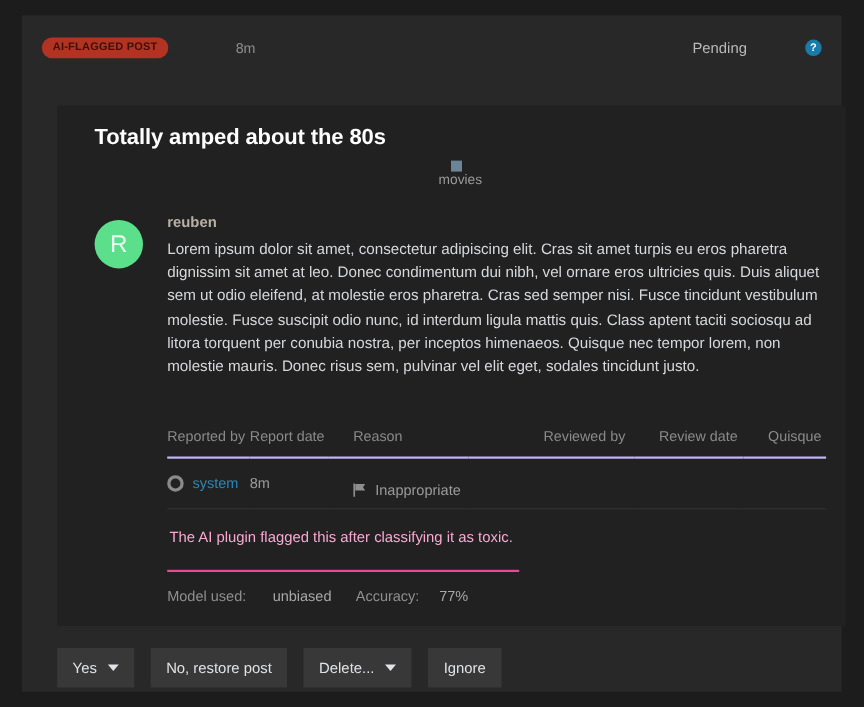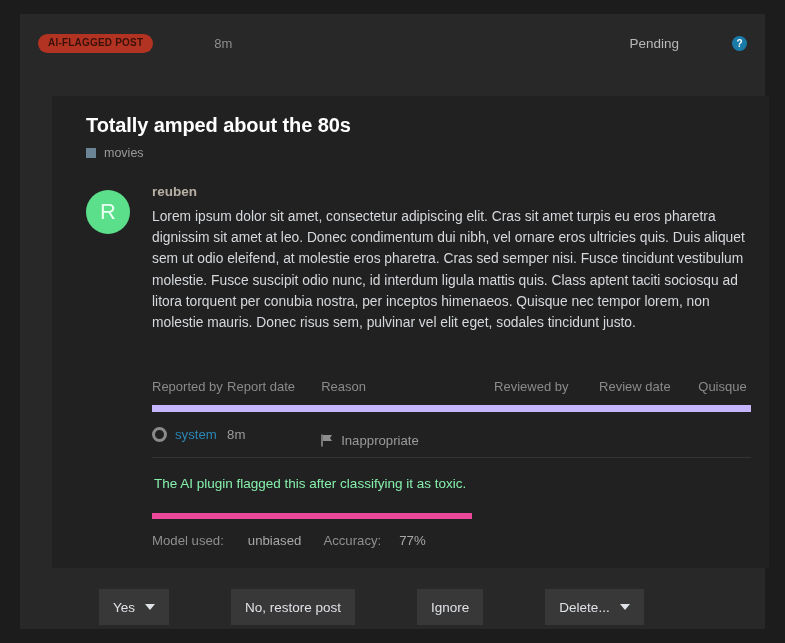--- a/index.html
+++ b/index.html
@@ -91,20 +91,21 @@
     font-size: 20px;
     font-weight: bold;
     margin: 2px 0 0 16px;
     letter-spacing: -0.1px;
   }
 
   .category-row {
     display: flex;
     align-items: center;
     margin: 9px 0 0 16px;
+    flex-direction: column;
   }
   .category-swatch {
     width: 10px;
     height: 10px;
     background: #6b8496;
     display: inline-block;
     margin-right: 8px;
   }
   .category-label {
     color: #9a9a9a;
@@ -159,21 +160,21 @@
     color: #8a8a8a;
     font-size: 13px;
     font-weight: normal;
     text-align: left;
     padding: 0 0 11px 0;
     white-space: nowrap;
   }
   .report-table th.pad-left { padding-left: 68px; margin-top: 32px; }
   .report-table th.col-gap  { padding-left: 22px; }
   .report-table td {
-    border-top: 7px solid #c4b5fd;
+    border-top: 2px solid #c4b5fd;
     border-bottom: 1px solid #343434;
     padding: 9px 0;
     font-size: 13.2px;
     color: #9a9a9a;
     vertical-align: middle;
     white-space: nowrap;
   }
   .reporter-cell { display: flex; align-items: center; }
   .sys-avatar {
     width: 15px;
@@ -185,28 +186,28 @@
     flex: 0 0 auto;
   }
   .reporter-link {
     color: #2b87b5;
     font-size: 13.2px;
   }
   .reason-cell { display: flex; align-items: center; padding-left: 22px; margin-top: 12px; }
   .flag-icon { margin-right: 8px; display: inline-flex; }
 
   .flag-note {
-    color: #86efac;
+    color: #f9a8d4;
     font-size: 13.5px;
     margin: 18px 0 0 2px;
   }
 
   .model-block {
     margin: 22px 0 0 0;
-    border-top: 6px solid #ec4899;
+    border-top: 2px solid #ec4899;
     width: 320px;
     padding-top: 14px;
     display: flex;
     align-items: baseline;
   }
   .model-key {
     color: #8f8f8f;
     font-size: 13.2px;
   }
   .model-val {
@@ -230,21 +231,20 @@
     color: #dfe2e6;
     font-size: 13.5px;
     border: none;
     height: 36px;
     padding: 0 14px;
     margin-right: 15px;
     font-family: "Liberation Sans", sans-serif;
     display: inline-flex;
     align-items: center;
     cursor: pointer;
-    margin-left: 47px;
   }
   .caret {
     display: inline-block;
     width: 0;
     height: 0;
     border-left: 5px solid transparent;
     border-right: 5px solid transparent;
     border-top: 6px solid #dfe2e6;
     margin-left: 10px;
   }
@@ -337,22 +337,22 @@
 
     <div class="actions">
       <button class="btn">
         <span>Yes</span>
         <span class="caret"></span>
       </button>
       <button class="btn">
         <span>No, restore post</span>
       </button>
       <button class="btn">
-        <span>Ignore</span>
-      </button>
-      <button class="btn">
         <span>Delete...</span>
         <span class="caret"></span>
       </button>
+      <button class="btn">
+        <span>Ignore</span>
+      </button>
     </div>
 
   </div>
 </div>
 
 </body></html>

